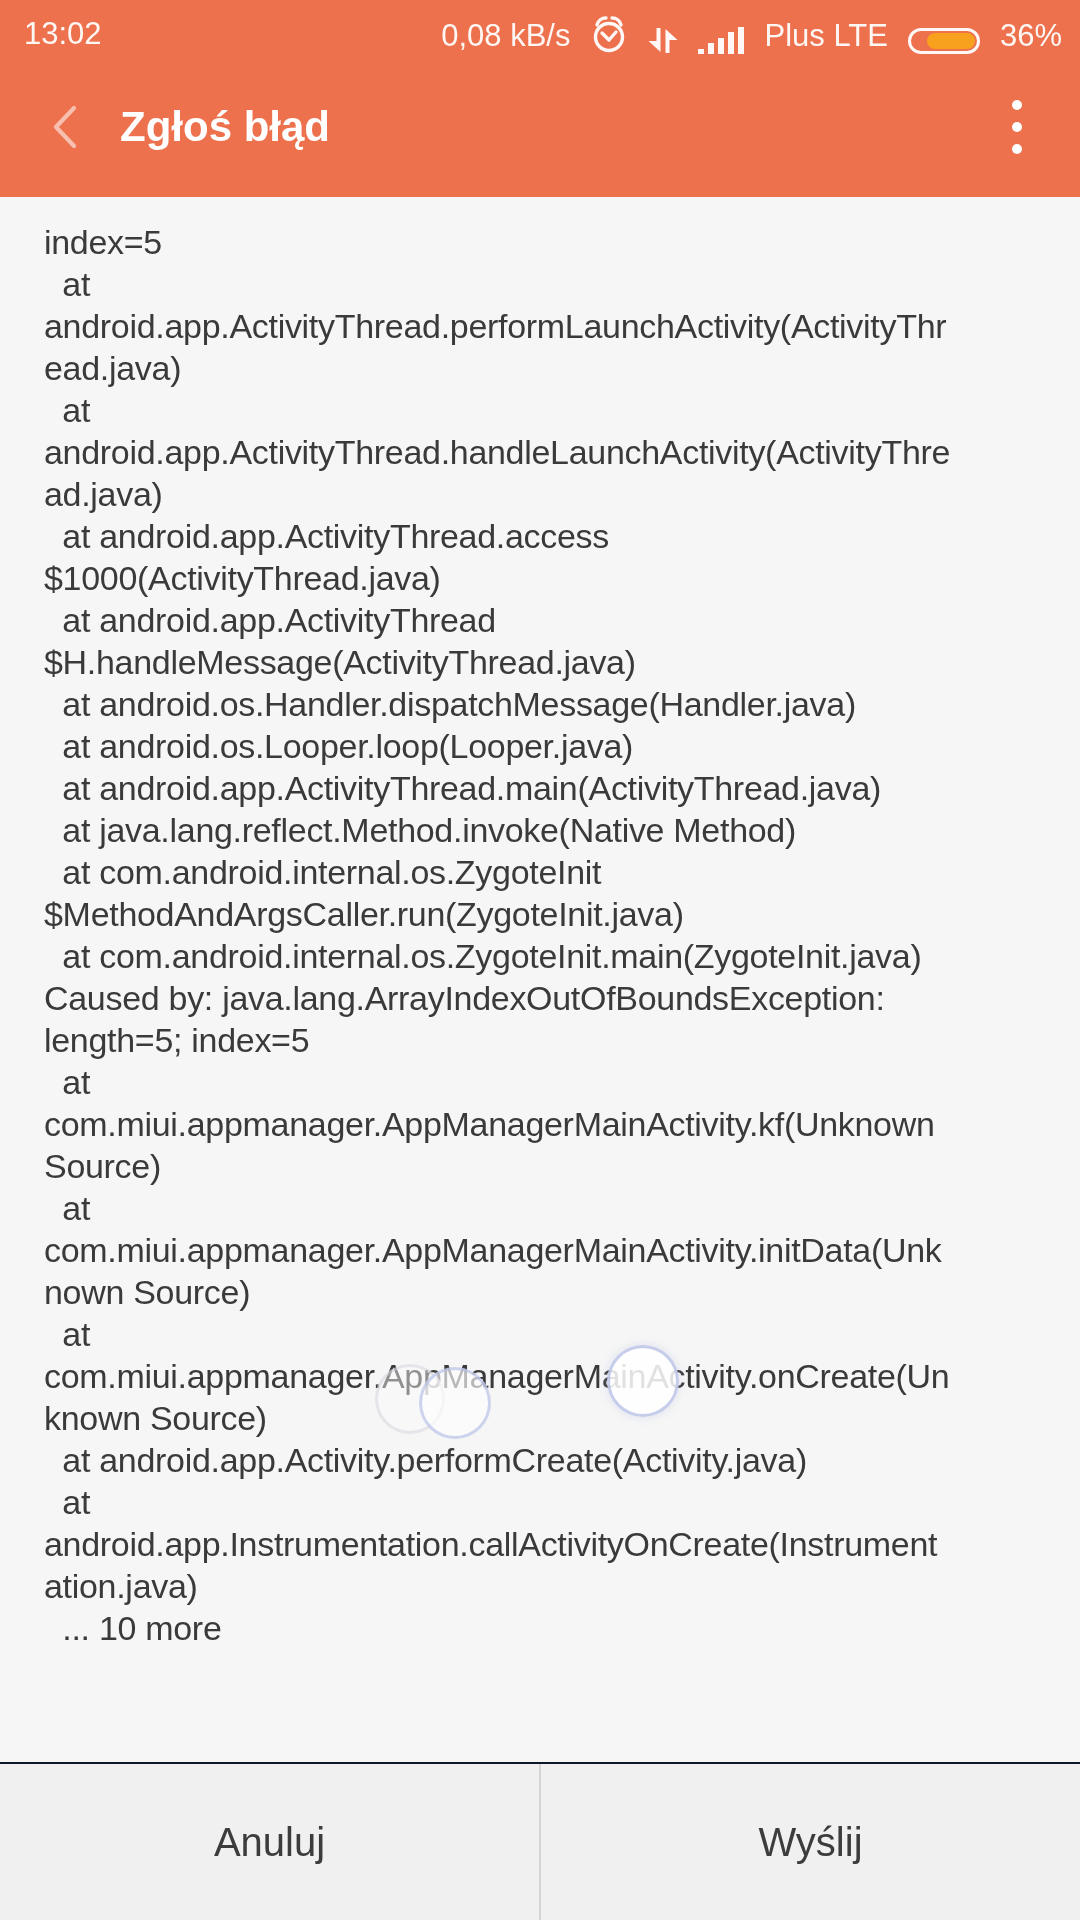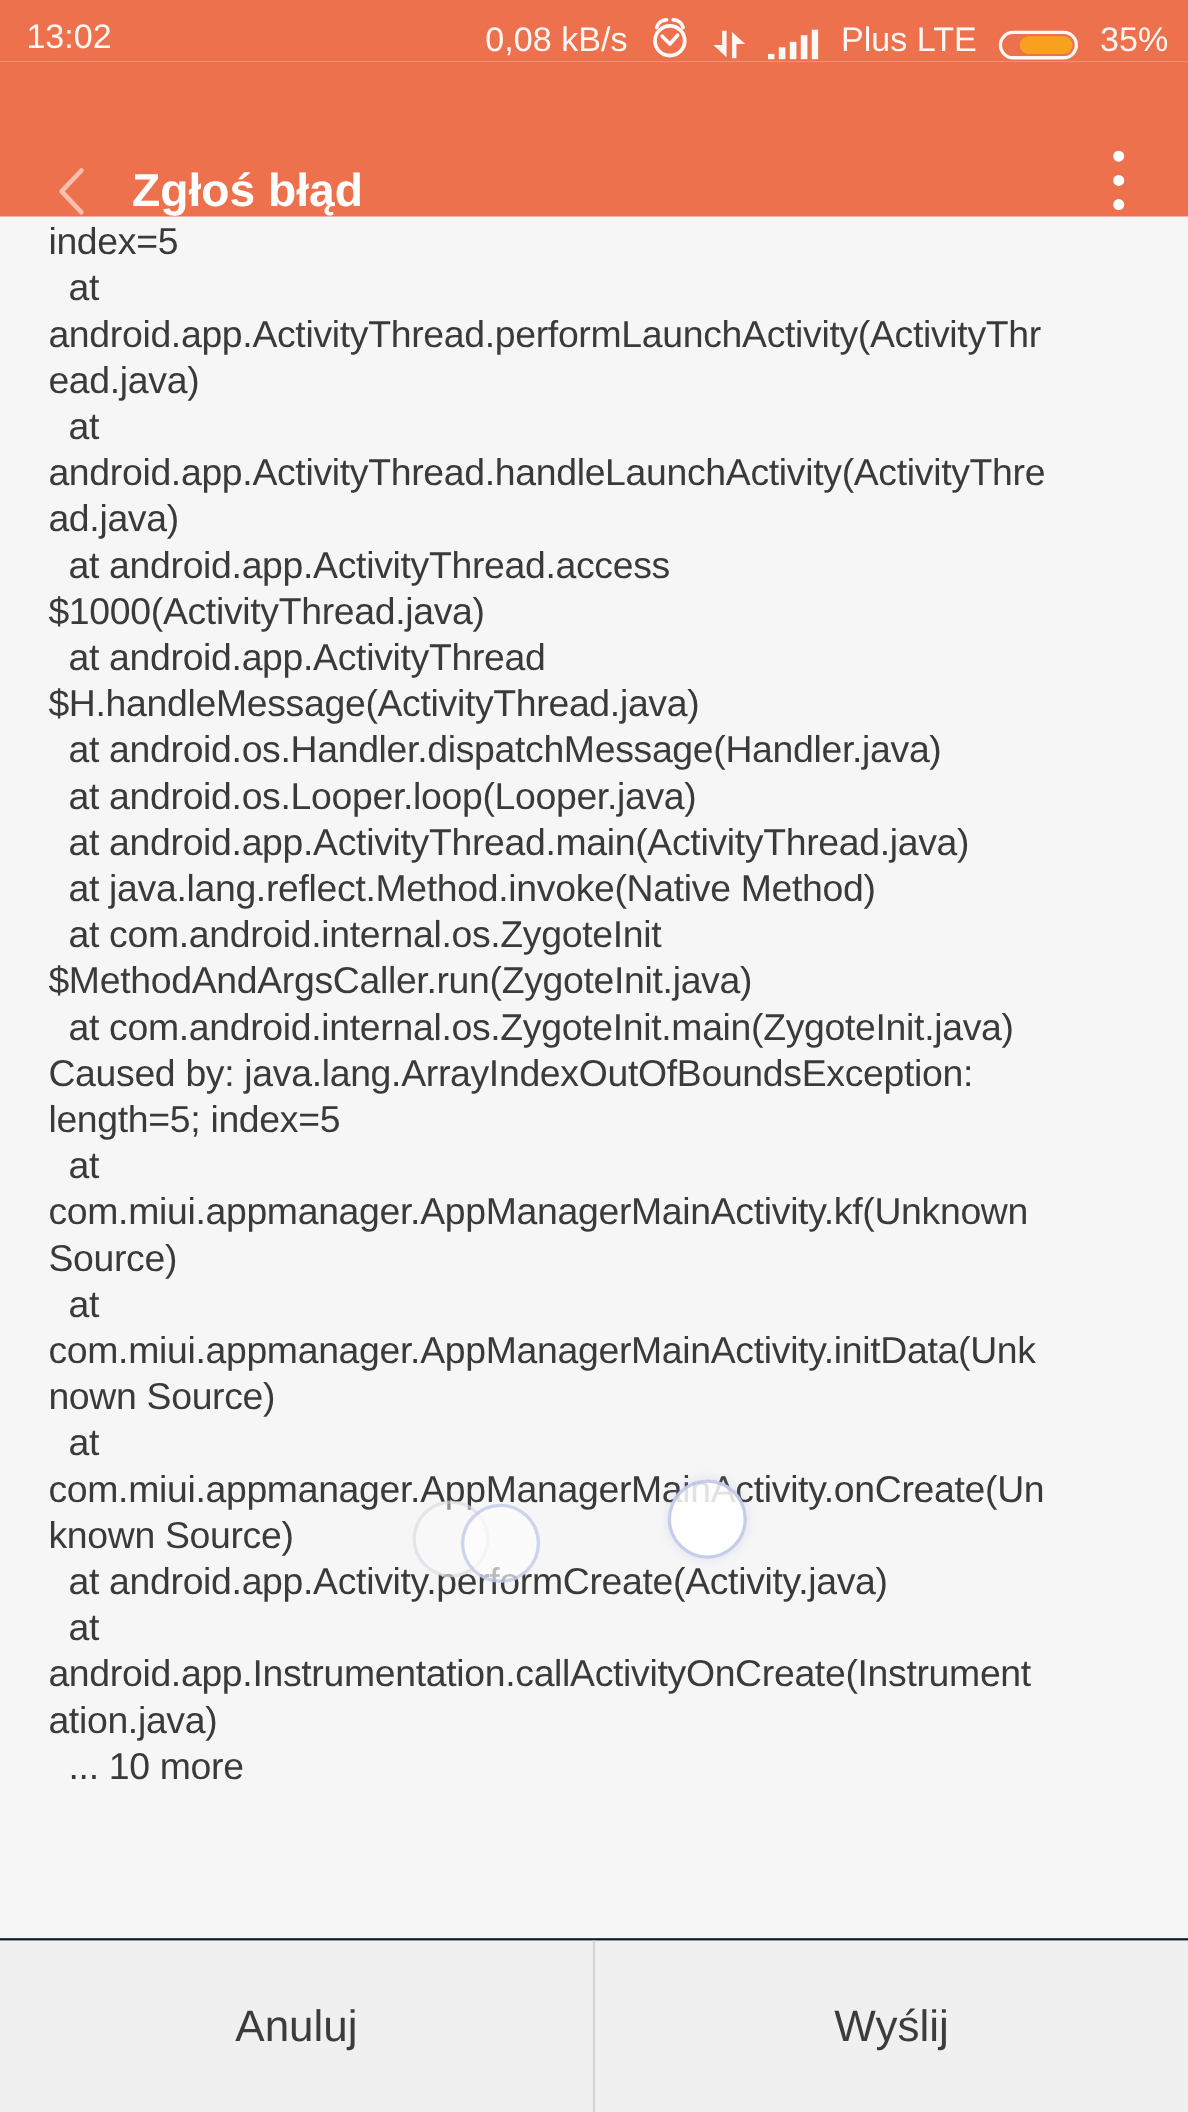--- a/index.html
+++ b/index.html
@@ -18,35 +18,35 @@
   .batt{
     width:72px;height:26px;border:3px solid rgba(255,255,255,0.95);
     border-radius:14px;position:relative;box-sizing:border-box;
   }
   .batt-fill{
     position:absolute;top:2px;bottom:2px;right:2px;width:72%;
     background:#F8A11F;border-radius:8px;
   }
   .header{
     position:absolute;top:56px;left:0;width:1080px;height:141px;
-    background:#EE714D;display:flex;align-items:flex-end;
+    background:#EE714D;display:flex;align-items:center;
     box-sizing:border-box;padding:0 52px;
   }
   .back{display:block;cursor:pointer;}
   .title{
     margin-left:42px;color:#FFFFFF;font-size:42px;font-weight:bold;
   }
   .kebab{margin-left:auto;display:flex;flex-direction:column;gap:12px;cursor:pointer;padding:6px;}
   .kebab i{display:block;width:10px;height:10px;border-radius:50%;background:#FFFFFF;}
   .content{
     position:absolute;top:197px;left:0;width:1080px;bottom:158px;
     background:#F6F6F6;overflow:hidden;
   }
   .stack{
-    margin:0;padding:2px 8px 0 44px;
+    margin:0;padding:24px 8px 0 44px;
     font-family:"Liberation Sans",sans-serif;
     font-size:34px;line-height:42px;letter-spacing:-0.3px;
     color:#3A3A3A;white-space:pre;overflow:hidden;
   }
   .ripple{position:absolute;border-radius:50%;pointer-events:none;}
   .ripple-a{
     left:375px;top:1364px;width:64px;height:64px;
     border:3px solid rgba(203,205,216,0.45);background:rgba(251,251,252,0.45);
   }
   .ripple-b{
@@ -104,21 +104,21 @@
           <rect x="40" y="1" width="6" height="27"></rect>
         </g>
       </svg>
 
       <span>Plus LTE</span>
 
       <div class="batt">
         <div class="batt-fill" style="width: 72%;"></div>
       </div>
 
-      <span>35%</span>
+      <span>36%</span>
     </div>
   </div>
 
   <div class="header">
     <svg class="back" width="26" height="46" viewBox="0 0 26 46">
       <polyline points="22,4 4,23 22,42" fill="none" stroke="rgba(255,255,255,0.55)" stroke-width="4.2" stroke-linecap="round" stroke-linejoin="round"></polyline>
     </svg>
     <span class="title">Zgłoś błąd</span>
     <div class="kebab">
       <i></i>

